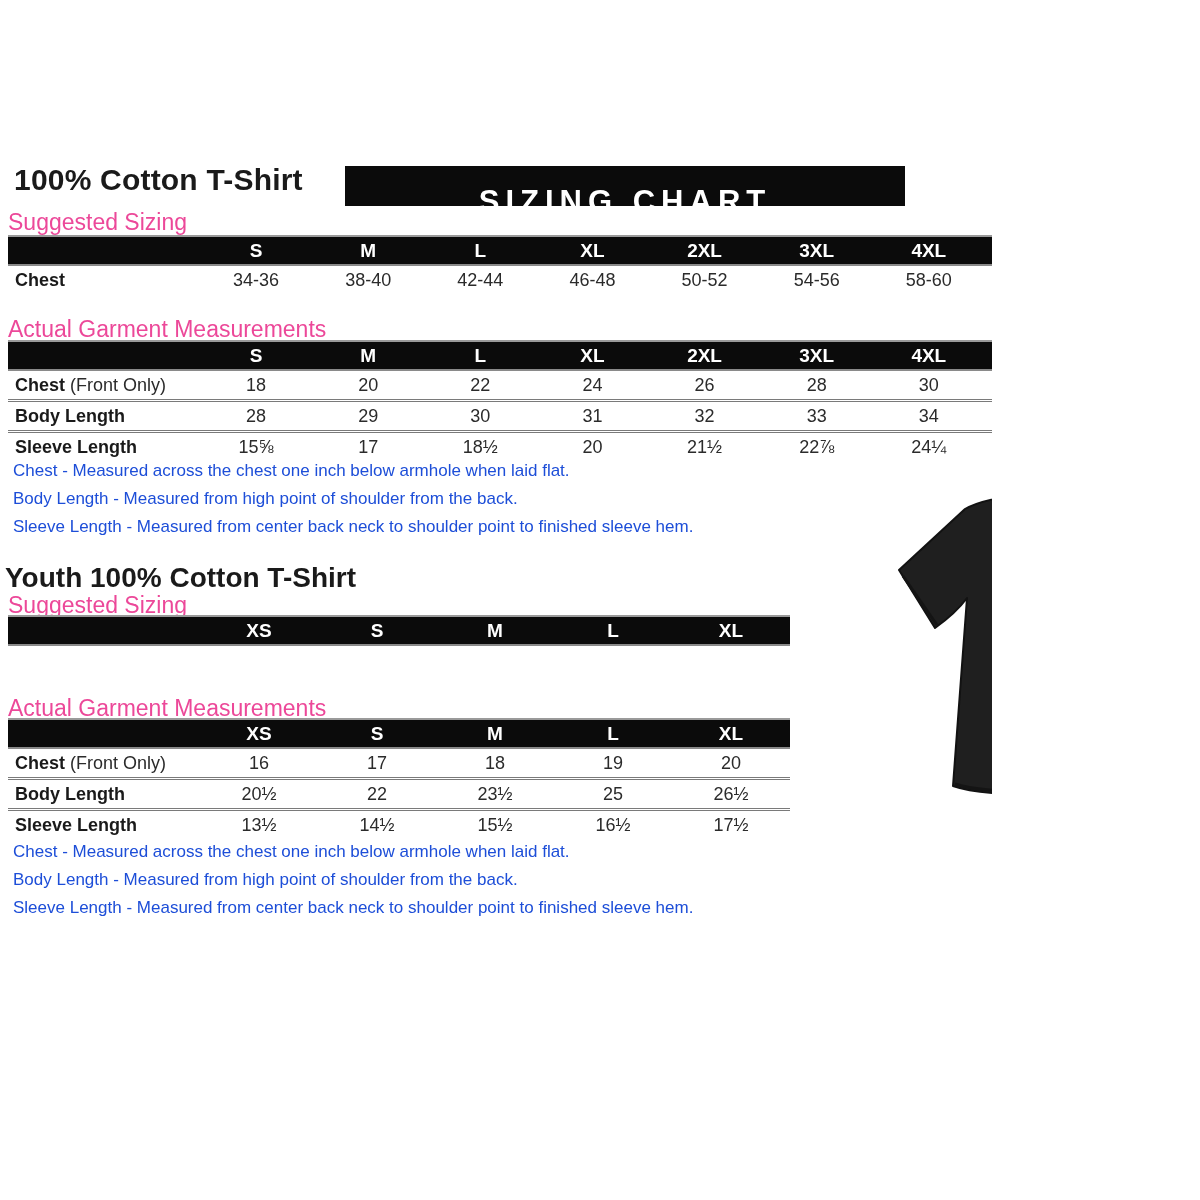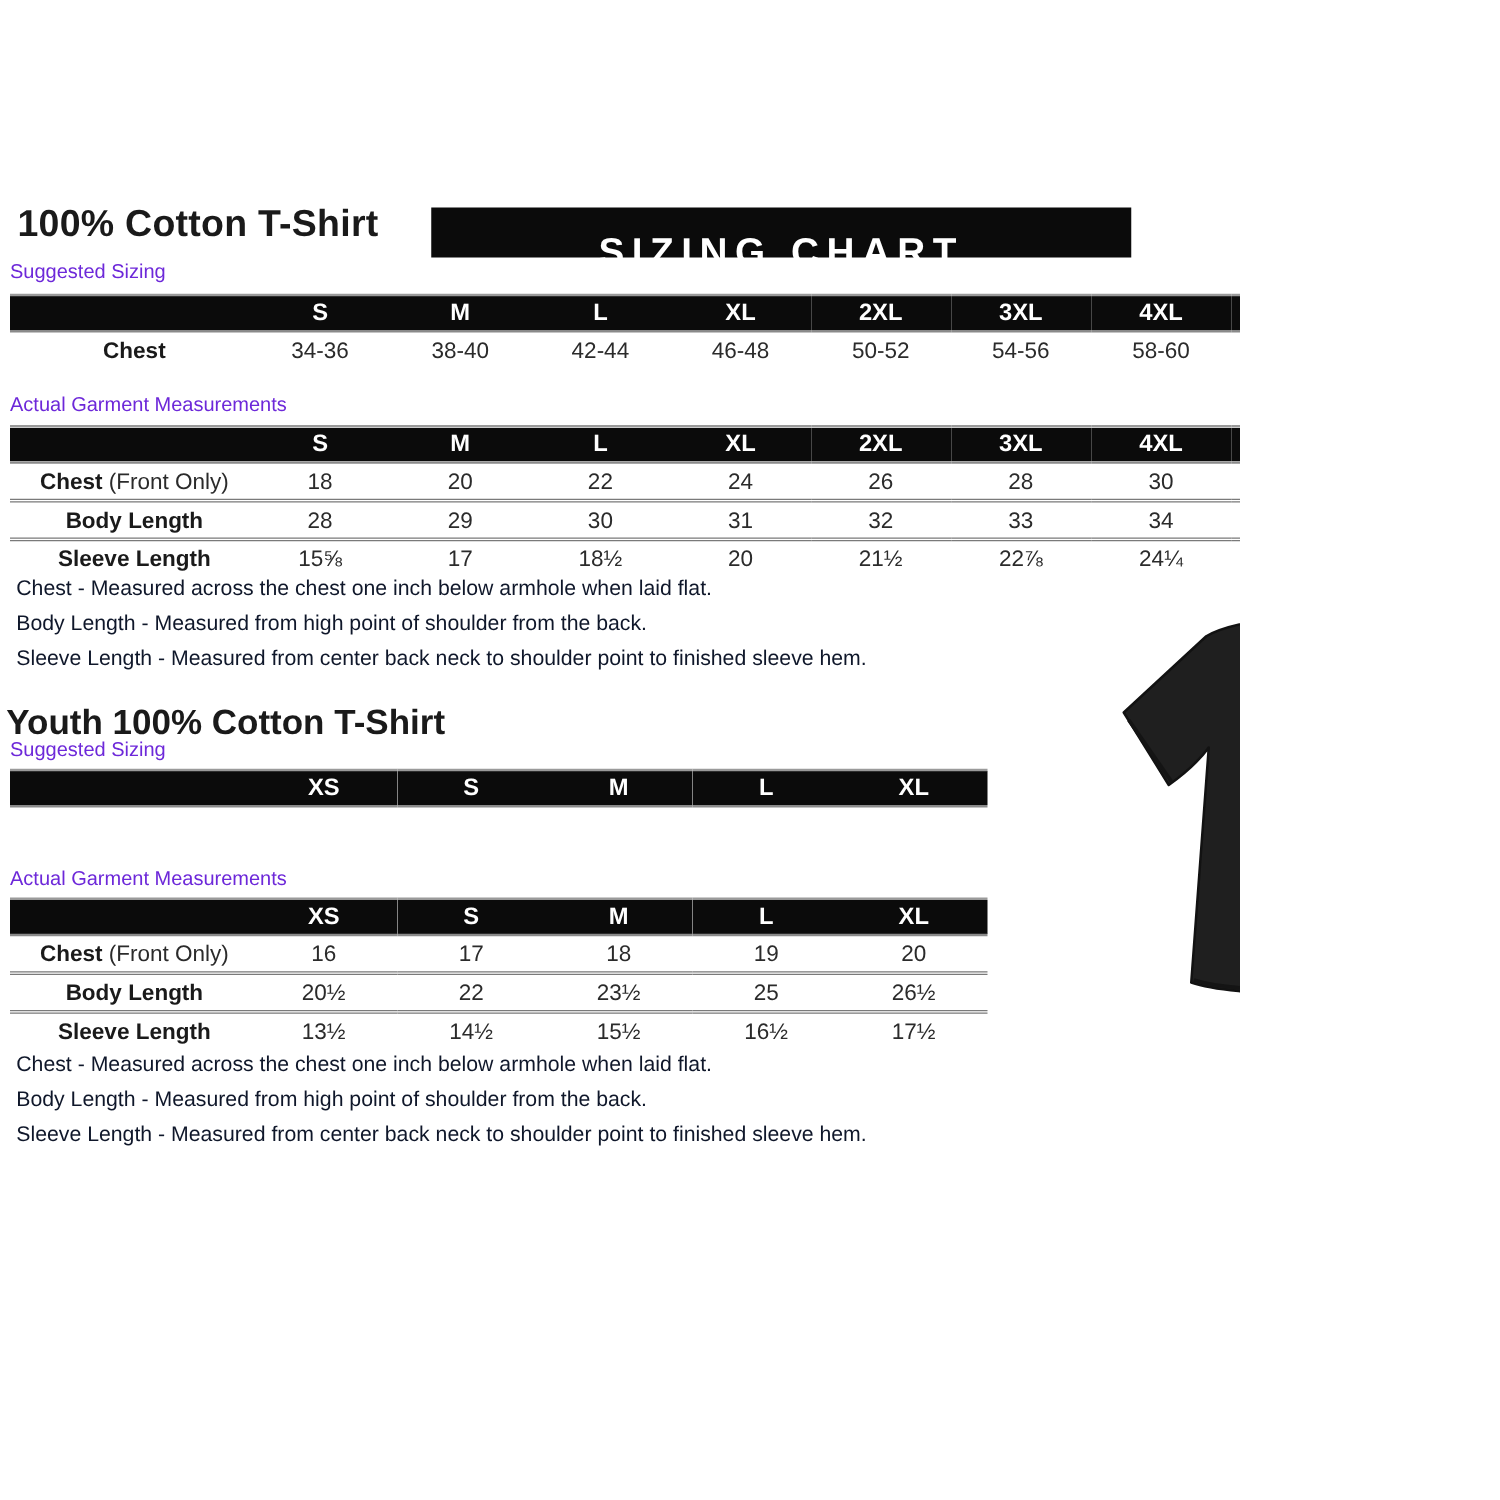--- a/index.html
+++ b/index.html
@@ -8,38 +8,38 @@
     font-family:"Liberation Sans", sans-serif;color:#1c1c1c;
   }
   .abs{position:absolute;}
   .title{left:14px;top:163px;font-size:30px;font-weight:bold;color:#1a1a1a;letter-spacing:0.2px;}
   .youth-title{left:5px;top:562px;font-size:28px;font-weight:bold;color:#1a1a1a;}
   .banner{
     left:345px;top:166px;width:560px;height:40px;background:#0b0b0b;
     display:flex;align-items:center;justify-content:center;
   }
   .banner span{color:#ffffff;font-size:31px;font-weight:bold;letter-spacing:6px;margin-top:32px;}
-  .sec-label{left:8px;font-size:16px;color:#6d28d9;}
+  .sec-label{left:8px;font-size:23px;color:#ec4899;}
   table.sizes{
     position:absolute;left:8px;border-collapse:collapse;table-layout:fixed;
   }
   table.adult{width:1089px;}
   table.youth{width:782px;}
   table.sizes th{
     background:#0b0b0b;color:#fff;font-size:19px;font-weight:bold;height:27px;
     text-align:center;border-top:2px solid #9a9a9a;border-bottom:2px solid #8a8a8a;
     padding:0;overflow:hidden;
   }
   table.sizes td{
     font-size:18px;color:#2b2b2b;text-align:center;height:28px;padding:0;
   }
-  table.sizes .lbl{width:185px;text-align:center;padding-left:7px;}
+  table.sizes .lbl{width:185px;text-align:left;padding-left:7px;}
   table.sizes td.lbl b{color:#1a1a1a;}
   table.actual tr:nth-child(n+3) td{border-top:3px double #7a7a7a;}
-  .note{left:13px;font-size:17px;color:#0f172a;white-space:nowrap;}
+  .note{left:13px;font-size:17px;color:#1d4ed8;white-space:nowrap;}
   .tshirt{left:895px;top:486px;width:300px;height:322px;}
 </style>
 </head>
 <body>
 
 <div class="canvas">
 
   <div class="abs title">100% Cotton T-Shirt</div>
 
   <div class="abs banner">

